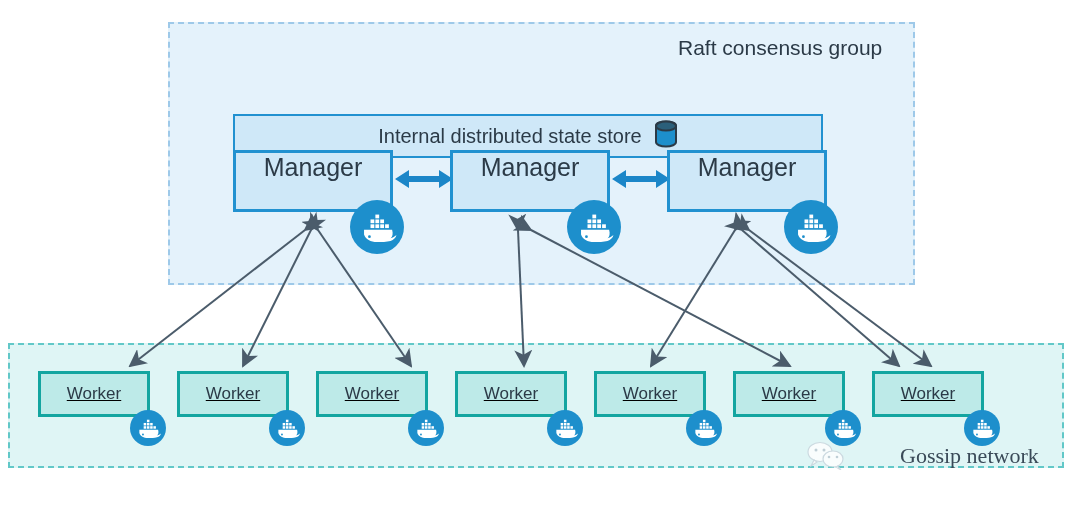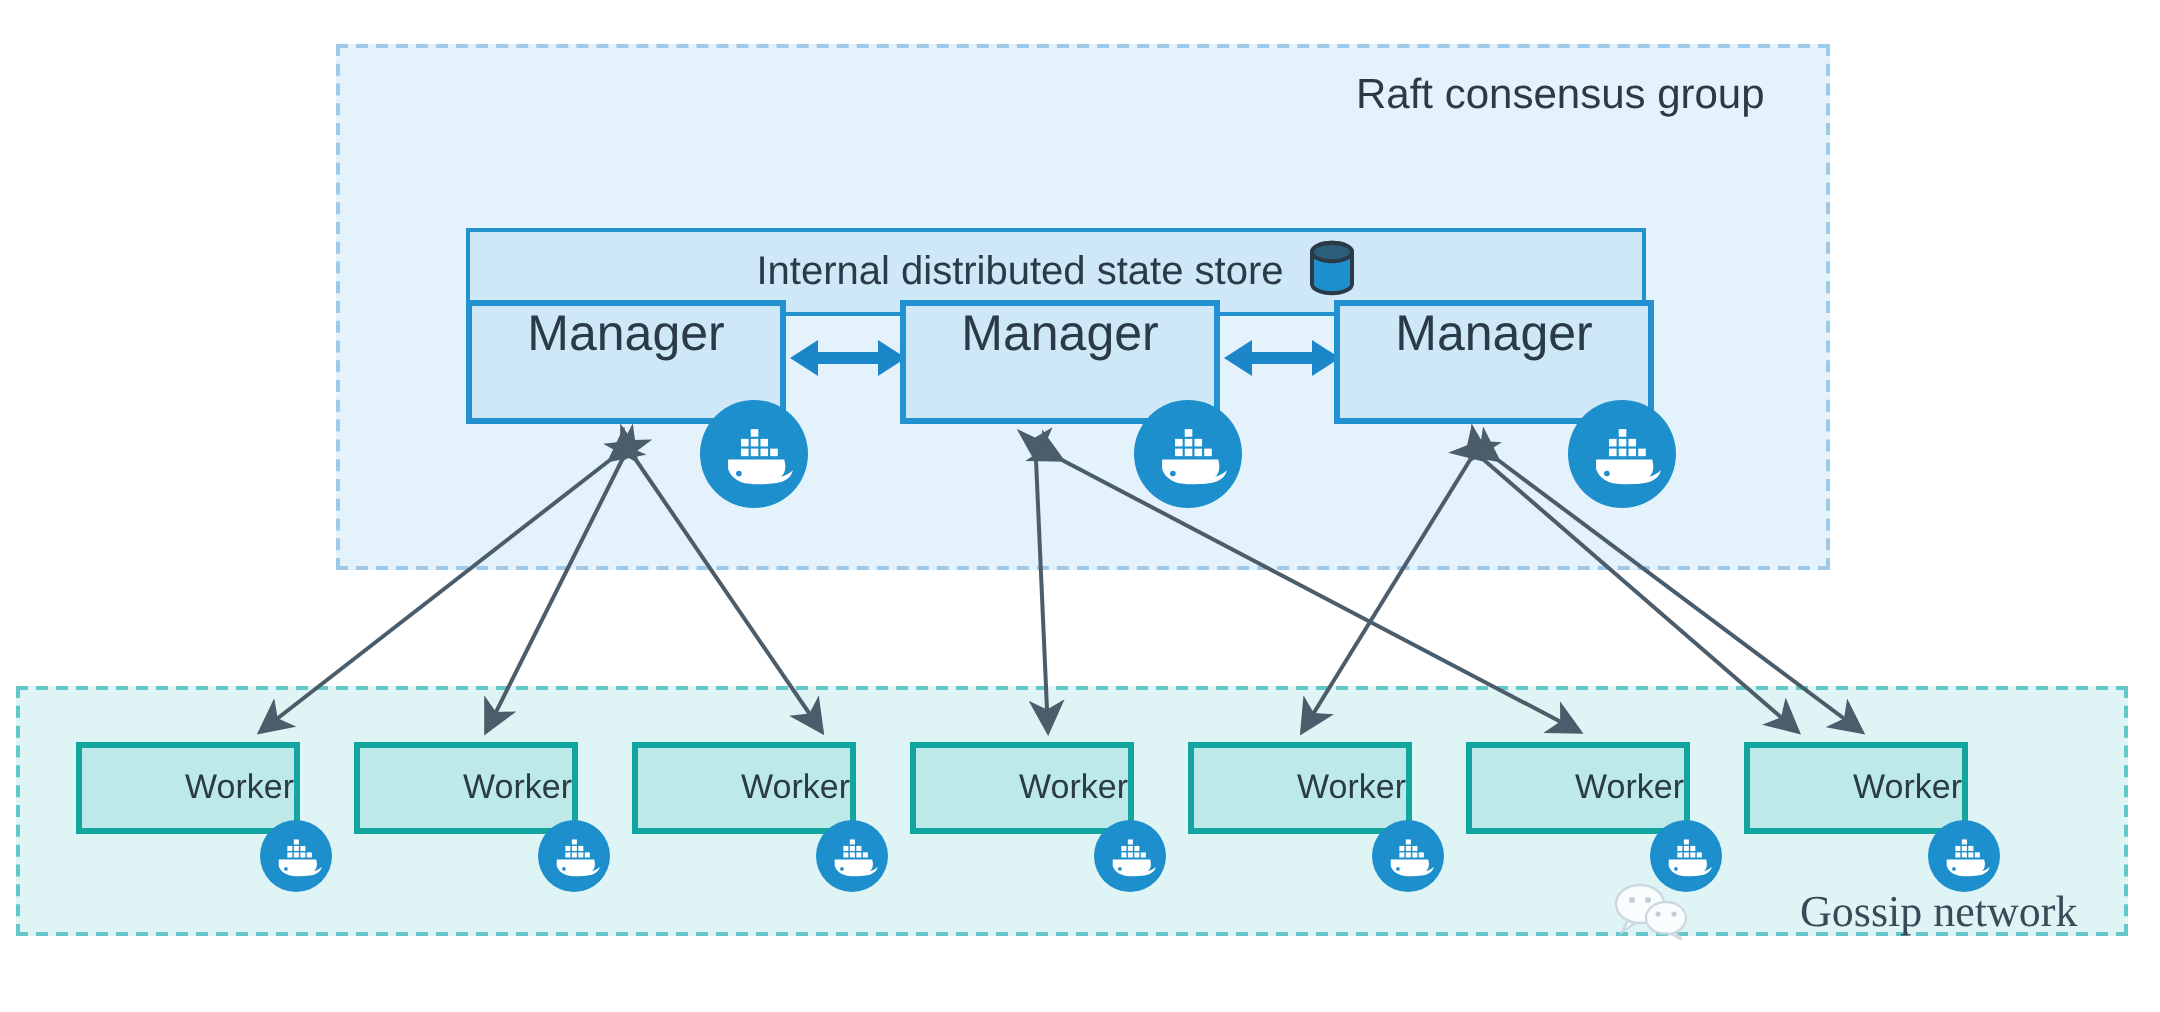--- a/index.html
+++ b/index.html
@@ -95,21 +95,22 @@
   .worker {
     position: absolute;
     top: 371px;
     width: 112px;
     height: 46px;
     background: #bdeae8;
     border: 3px solid #13a5a0;
     box-sizing: border-box;
     display: flex;
     align-items: center;
-    justify-content: flex-end;
+    justify-content: center;
+    text-decoration: underline;
   }
   .worker .label {
     font-size: 17px;
     color: #2b3a47;
   }
 
   
   .docker-badge {
     position: absolute;
     border-radius: 50%;

